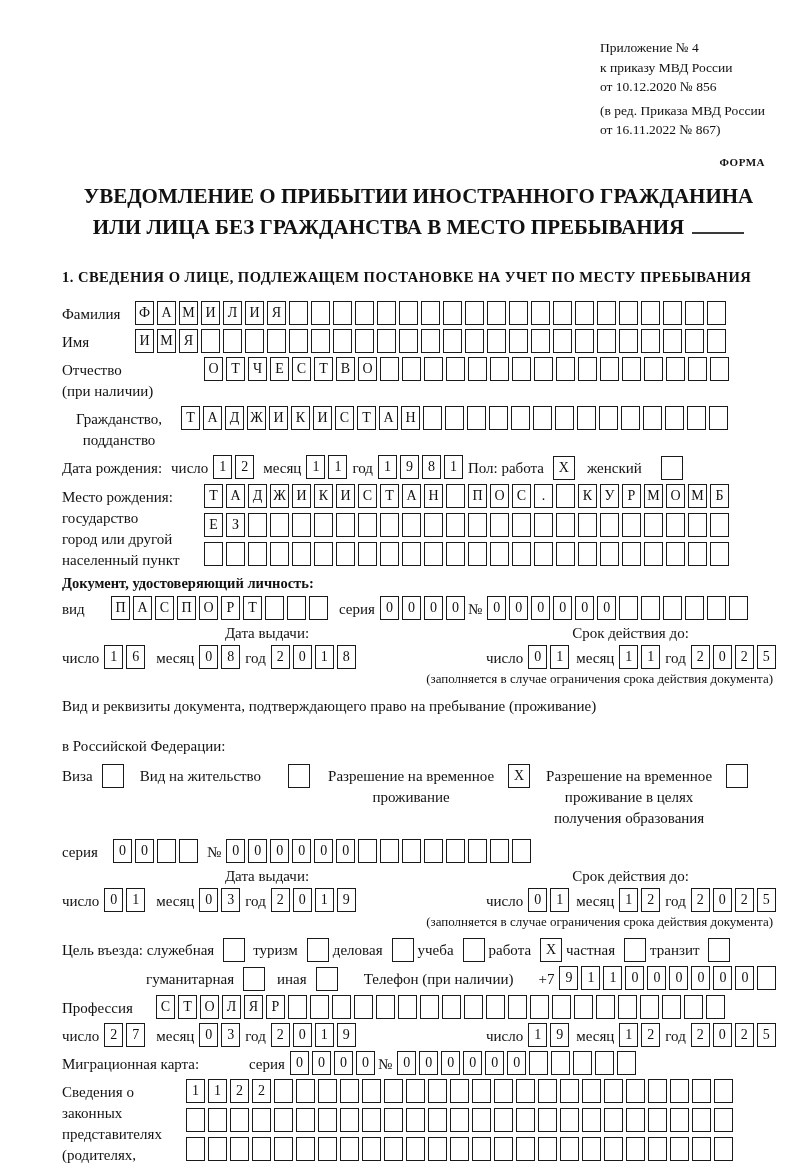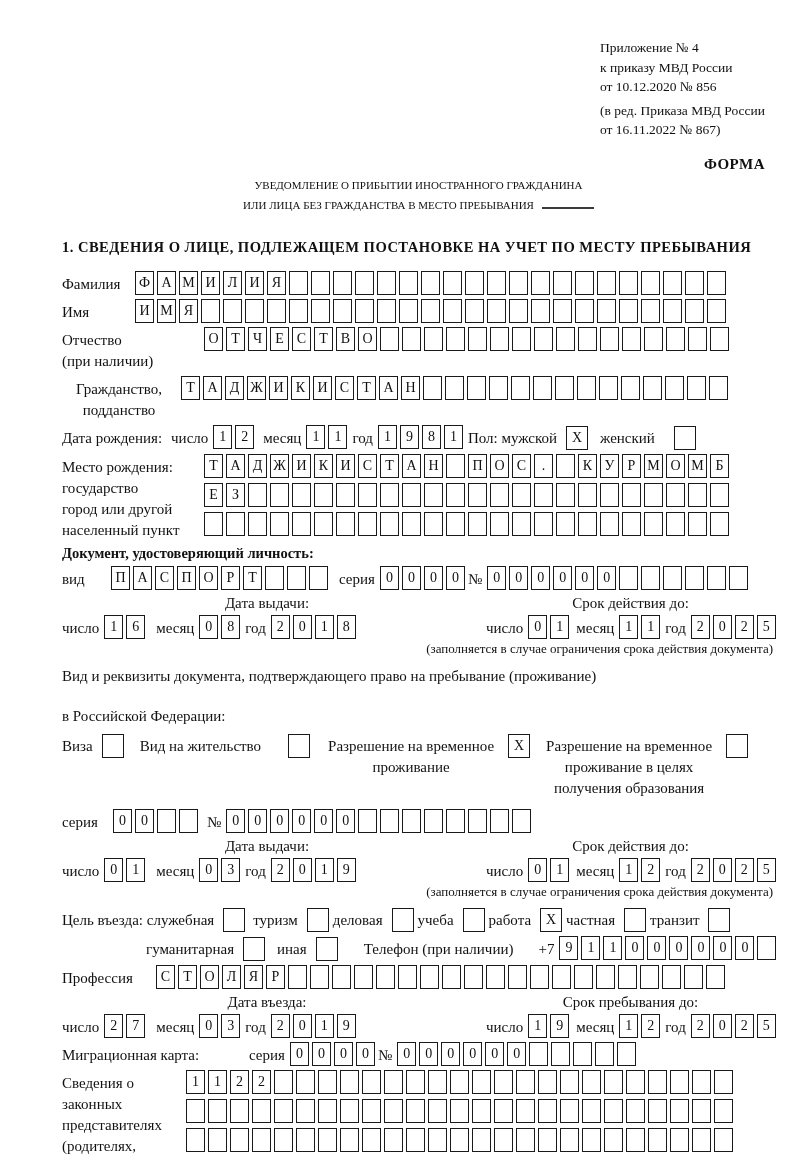--- a/index.html
+++ b/index.html
@@ -9,22 +9,22 @@
     margin:0 auto;
     background:#ffffff;
     box-sizing:border-box;
     padding:38px 25px 0 62px;
     font-family:"Liberation Serif","DejaVu Serif",serif;
     color:#111;
     overflow:hidden;
   }
   .appendix{width:175px;margin-left:auto;font-size:13.5px;line-height:1.45;}
   .appendix .ed{margin-top:4px;}
-  .forma{text-align:right;font-weight:bold;font-size:15px;margin:16px 10px 0 0;letter-spacing:.5px;}
-  .title{text-align:center;font-weight:normal;font-size:11px;line-height:1.5;margin-top:4px;}
+  .forma{text-align:right;font-weight:bold;font-size:11px;margin:16px 10px 0 0;letter-spacing:.5px;}
+  .title{text-align:center;font-weight:bold;font-size:21px;line-height:1.5;margin-top:13px;}
   .u-blank{display:inline-block;width:52px;height:14px;border-bottom:2px solid #3a3a3a;margin-left:8px;}
   .sec{font-weight:bold;font-size:14.6px;margin-top:25px;margin-bottom:15px;letter-spacing:.45px;white-space:nowrap;}
 
   .row{display:flex;align-items:flex-start;margin-bottom:4px;flex-wrap:nowrap;}
   .lbl{font-size:15px;line-height:20px;padding-top:3px;margin-right:5px;flex:none;white-space:nowrap;}
   .lbl.ctr{text-align:center;}
   .lbl.multi{white-space:normal;}
   .lbl.multi div{line-height:21px;white-space:nowrap;}
   .boxes{display:flex;flex:none;}
   .cell{flex:none;width:17px;height:22px;border:1.7px solid #1a1a1a;margin-right:3px;
@@ -206,21 +206,21 @@
         </span>
         <span class="gapf" style="width: 2px;"></span>
         <span class="lbl">год</span>
         <span class="boxes">
           <span class="cell">1</span>
           <span class="cell">9</span>
           <span class="cell">8</span>
           <span class="cell">1</span>
         </span>
         <span class="gapf" style="width: 2px;"></span>
-        <span class="lbl">Пол: мужской</span>
+        <span class="lbl">Пол: работа</span>
         <span class="chk">X</span>
         <span class="gapf" style="width: 8px;"></span>
         <span class="lbl">женский</span>
         <span class="gapf" style="width: 10px;"></span>
         <span class="chk"></span>
       </div>
       <div class="row" style="margin-top: 2px;">
         <span class="lbl multi" style="width: 137px;">
           <div>Место рождения:</div>
           <div>государство</div>
@@ -568,24 +568,20 @@
           <span class="cell"></span>
           <span class="cell"></span>
           <span class="cell"></span>
           <span class="cell"></span>
           <span class="cell"></span>
           <span class="cell"></span>
           <span class="cell"></span>
         </span>
       </div>
       <div class="tc">
-        <div class="tc-l tc-head">Дата въезда:</div>
-        <div class="tc-r tc-head">Срок пребывания до:</div>
-      </div>
-      <div class="tc">
         <div class="tc-l fx">
           <span class="lbl">число</span>
           <span class="boxes">
             <span class="cell">2</span>
             <span class="cell">7</span>
           </span>
           <span class="gapf" style="width: 8px;"></span>
           <span class="lbl">месяц</span>
           <span class="boxes">
             <span class="cell">0</span>

